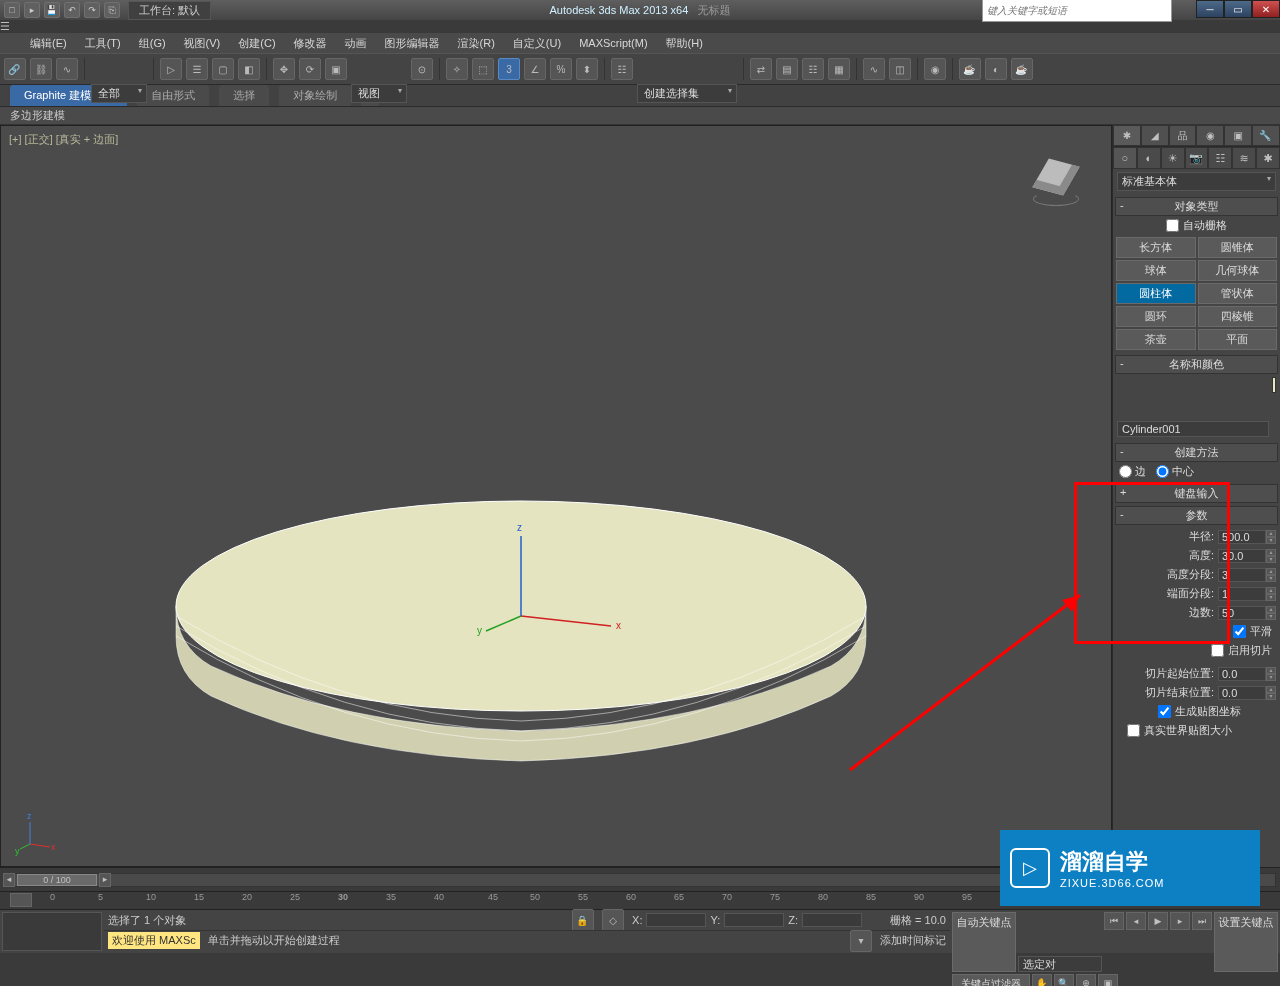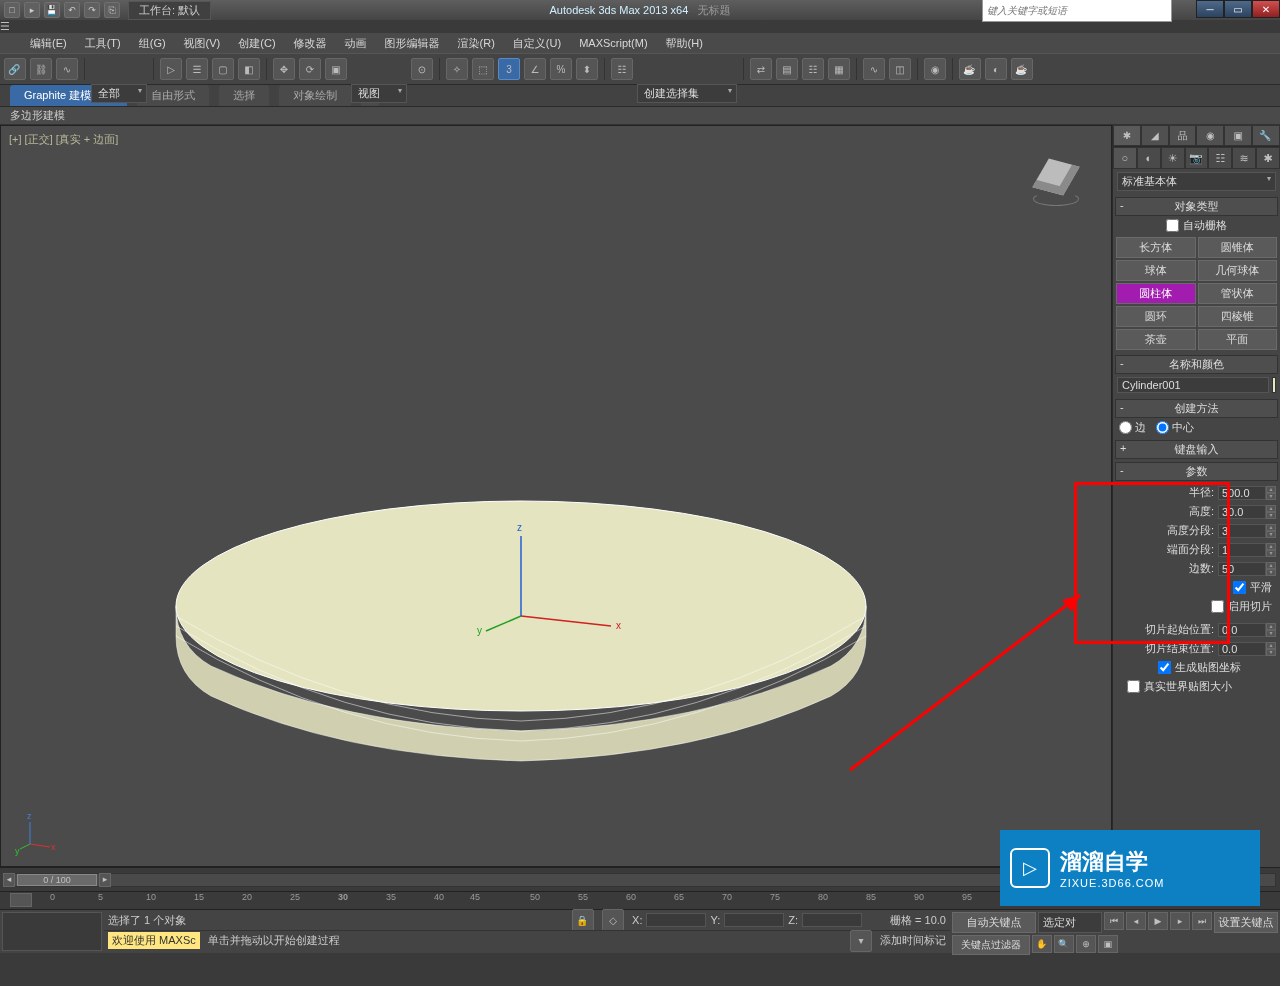--- a/index.html
+++ b/index.html
@@ -46,26 +46,26 @@
 .cp-subtabs { display: flex; height: 22px; background: #444; }
 .cp-sub { flex: 1; background: #4a4a4a; border: 1px solid #333; display: flex; align-items: center; justify-content: center; font-size: 11px; }
 .cp-sub.active { background: #555; }
 .cp-dropdown { margin: 3px 4px; background: #3c3c3c; border: 1px solid #555; padding: 1px 4px; color: #ddd; position: relative; }
 .cp-dropdown::after { content: "▾"; position: absolute; right: 4px; font-size: 8px; color: #aaa; }
 
 .rollout-header { background: #4e4e4e; border: 1px solid #333; margin: 3px 2px 0; padding: 1px 4px; text-align: center; color: #ddd; position: relative; }
 .rollout-header .toggle { position: absolute; left: 4px; }
 .obj-grid { display: grid; grid-template-columns: 1fr 1fr; gap: 2px; padding: 2px 3px; }
 .obj-btn { background: #5a5a5a; border: 1px solid #6a6a6a; text-align: center; padding: 2px; color: #ddd; font-size: 11px; }
-.obj-btn.active { background: #a21caf; color: #fff; }
+.obj-btn.active { background: #0369a1; color: #fff; }
 .check-row { display: flex; align-items: center; justify-content: center; gap: 4px; padding: 2px; color: #ddd; }
 .check-row input { accent-color: #555; }
 
 .name-row { display: flex; padding: 3px 4px; gap: 3px; }
-.name-input { flex: 1; background: #3c3c3c; border: 1px solid #555; color: #ddd; padding: 1px 4px; font-size: 11px; }
+.name-input { flex: 1; background: #3c3c3c; border: 1px solid #555; color: #ddd; padding: 1px 4px; font-size: 11px; margin-top: 44px; }
 .color-swatch { width: 16px; height: 16px; background: #e8e8c4; border: 1px solid #333; }
 
 .radio-row { display: flex; align-items: center; gap: 10px; padding: 2px 6px; color: #ddd; }
 .radio-row label { display: flex; align-items: center; gap: 3px; }
 
 .params { padding: 2px 4px; position: relative; }
 .param-row { display: flex; align-items: center; justify-content: flex-end; gap: 4px; padding: 2px 0; }
 .param-row .label { color: #ddd; text-align: right; }
 .spinner { display: flex; }
 .spinner input { width: 48px; background: #3c3c3c; border: 1px solid #555; color: #ddd; padding: 0 3px; font-size: 11px; text-align: left; }
@@ -399,21 +399,21 @@
   <div style="position:absolute; left:10px; top:1px; width:22px; height:14px; background:#555; border:1px solid #666"></div>
 <span style="left: 50px;">0</span>
     <span style="left: 98px;">5</span>
     <span style="left: 146px;">10</span>
     <span style="left: 194px;">15</span>
     <span style="left: 242px;">20</span>
     <span style="left: 290px;">25</span>
     <span style="left: 338px; font-weight: bold;">30</span>
     <span style="left: 386px;">35</span>
     <span style="left: 434px;">40</span>
-    <span style="left: 470px;">45</span>
+    <span style="left: 488px;">45</span>
     <span style="left: 530px;">50</span>
     <span style="left: 578px;">55</span>
     <span style="left: 626px;">60</span>
     <span style="left: 674px;">65</span>
     <span style="left: 722px;">70</span>
     <span style="left: 770px;">75</span>
     <span style="left: 818px;">80</span>
     <span style="left: 866px;">85</span>
     <span style="left: 914px;">90</span>
     <span style="left: 962px;">95</span>
@@ -440,21 +440,21 @@
     </div>
     <div class="status-line" style="border-top:1px solid #333">
       <span style="background:#ffe680; color:#333; padding:1px 4px">欢迎使用  MAXSc</span>
       <span>单击并拖动以开始创建过程</span>
       <span style="margin-left:auto"></span>
       <div class="tool">▾</div>
       <span>添加时间标记</span>
     </div>
   </div>
   <div class="status-right">
-    <div class="obj-btn" style="width:84px">自动关键点</div>
+    <div class="obj-btn" style="width:64px">自动关键点</div>
     <input class="name-input" style="width: 48px;" value="选定对">
     <div class="play-btn">⏮</div>
     <div class="play-btn">◂</div>
     <div class="play-btn">▶</div>
     <div class="play-btn">▸</div>
     <div class="play-btn">⏭</div>
     <div class="obj-btn" style="width:64px">设置关键点</div>
     <div class="obj-btn" style="width:78px; font-size:10px">关键点过滤器</div>
     <div class="play-btn">✋</div>
     <div class="play-btn">🔍</div>

